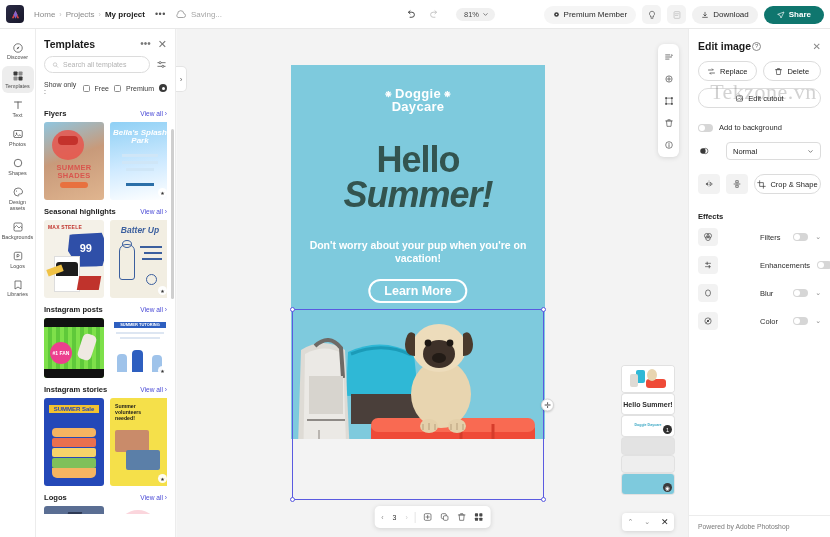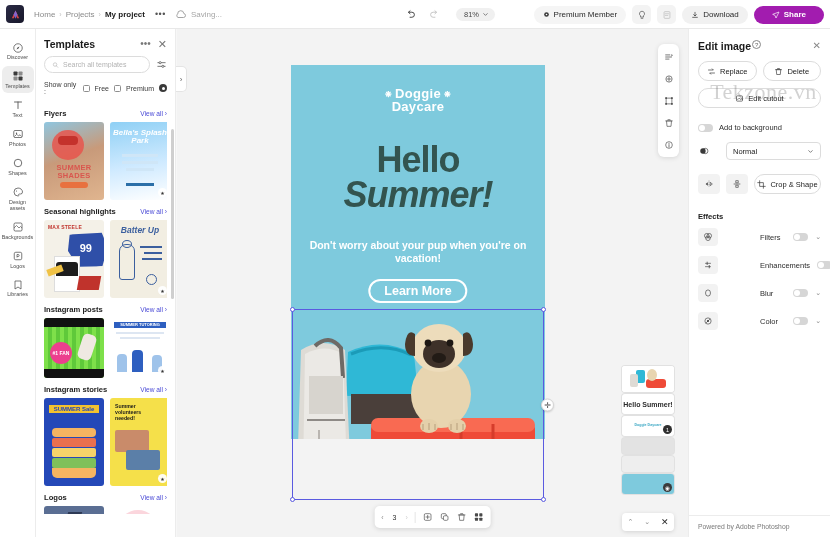--- a/index.html
+++ b/index.html
@@ -51,21 +51,21 @@
     display: flex; align-items: center; gap: 6px;
   }
   .pill-btn {
     display: flex; align-items: center; gap: 4px;
     height: 18px; padding: 0 9px; border-radius: 9px;
     background: #f1f1f1; font-size: 8px; color: #2a2a2a;
     cursor: pointer; white-space: nowrap; border: none;
   }
   .pill-btn.ghost { background: #f5f5f5; }
   .pill-btn.share {
-    background: #a21caf; color: #fff; font-weight: bold; padding: 0 18px;
+    background: #0f766e; color: #fff; font-weight: bold; padding: 0 13px;
   }
   .sq-btn {
     width: 19px; height: 19px; border-radius: 5px; background: #f3f3f3;
     display: flex; align-items: center; justify-content: center; cursor: pointer;
   }
 
   
   .rail {
     position: absolute; left: 0; top: 29px; width: 36px; height: 508px;
     background: #ffffff; border-right: 1px solid #ececec;
@@ -250,21 +250,21 @@
   }
   .lay-nav span { font-size: 7px; color: #8a8a8a; cursor: pointer; }
   .lay-nav span.x { color: #2a2a2a; font-size: 9px; }
 
   
   .rpanel {
     position: absolute; right: 0; top: 29px; width: 142px; height: 508px;
     background: #fff; border-left: 1px solid #ececec;
   }
   .rp-head {
-    display: flex; gap: 1px; padding: 11px 9px 9px 9px;
+    display: flex; align-items: center; gap: 1px; padding: 11px 9px 9px 9px;
   }
   .rp-title { font-size: 10.5px; font-weight: bold; color: #1a1a1a; }
   .help-ico {
     width: 9px; height: 9px; border-radius: 50%; border: 1px solid #888;
     font-size: 6px; color: #666; display: flex; align-items: center;
     justify-content: center; cursor: pointer;
   }
   .rp-x { margin-left: auto; font-size: 10px; color: #888; cursor: pointer; }
 
   .watermark {

